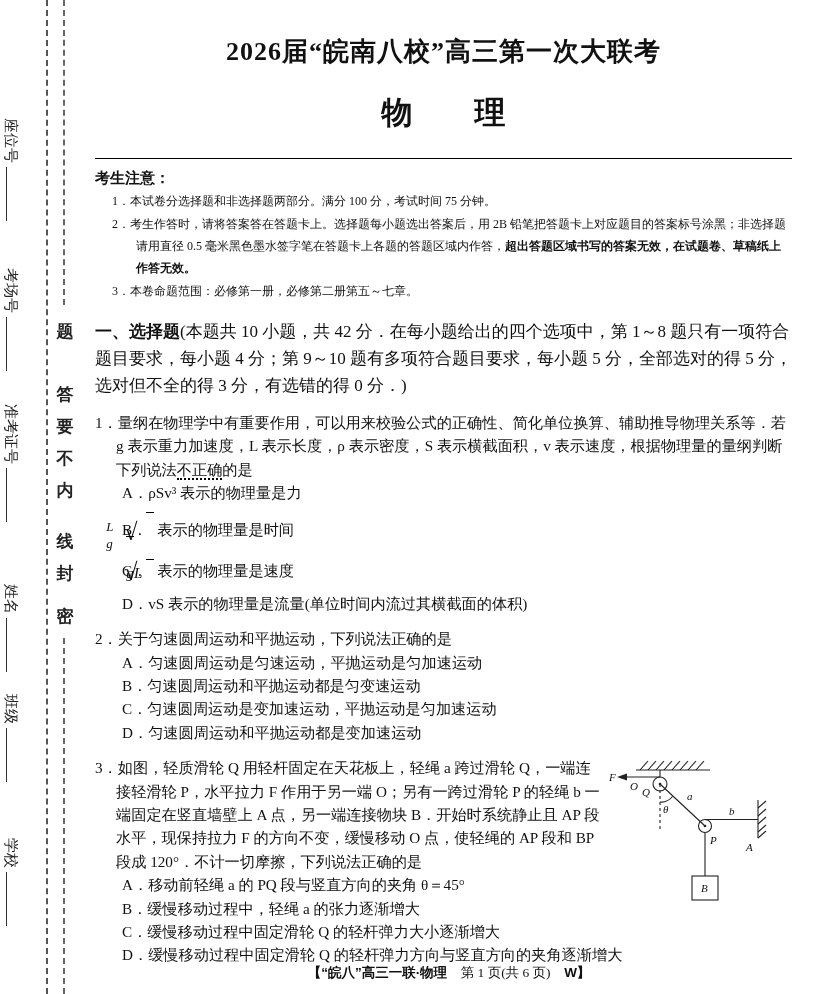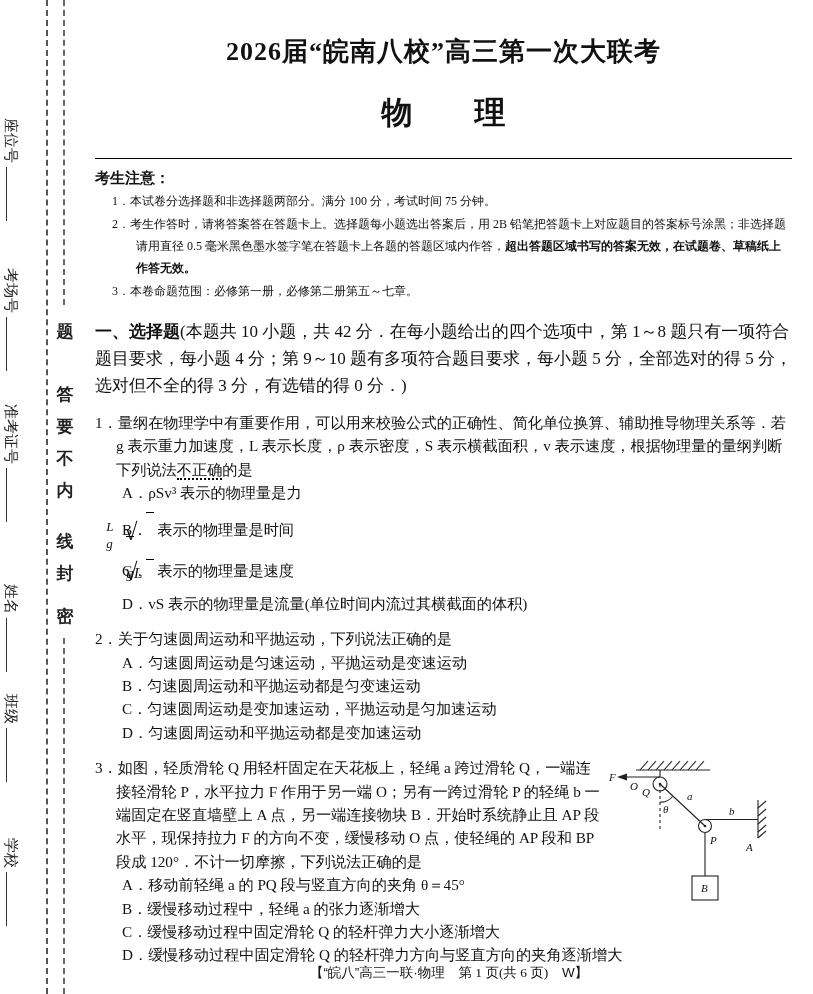--- a/index.html
+++ b/index.html
@@ -49,21 +49,21 @@
   .frac { display:inline-flex; flex-direction:column; align-items:center; font-size:13px; line-height:1.15; }
   .frac .num { border-bottom:1.1px solid #000; padding:0 4px 1px 4px; }
   .tall { margin-top:7px; margin-bottom:7px; }
 
   .fig { float:right; width:184px; height:164px; margin:2px 0 2px 8px; }
   .fig svg { width:100%; height:100%; }
   .flabel { font-family:"Liberation Serif","DejaVu Serif",serif; font-style:italic; font-size:11px; fill:#111; }
   .clearfix::after { content:""; display:block; clear:both; }
 
   .footer { position:absolute; left:95px; right:10px; bottom:12px; text-align:center; font-size:13.5px; }
-  .footer .b { font-family:"Liberation Sans","DejaVu Sans",sans-serif; font-weight:400; }
+  .footer .b { font-family:"Liberation Sans","DejaVu Sans",sans-serif; font-weight:700; }
 </style>
 </head>
 <body>
 
 <div class="page">
 
   <aside class="sidebar">
     <div class="dash-main"></div>
     <div class="dash-top"></div>
     <div class="dash-bot"></div>
@@ -118,21 +118,21 @@
         <span>C．</span><span class="sqrt">
             <span class="sign">√</span>
             <span class="radbody">gL</span>
           </span><span>表示的物理量是速度</span>
       </div>
       <div class="option">D．vS 表示的物理量是流量(单位时间内流过其横截面的体积)</div>
     </div>
 
     <div class="question">
       <p class="stem">2．关于匀速圆周运动和平抛运动，下列说法正确的是</p>
-      <div class="option">A．匀速圆周运动是匀速运动，平抛运动是变速运动</div>
+      <div class="option">A．匀速圆周运动是匀速运动，平抛运动是匀加速运动</div>
       <div class="option">B．匀速圆周运动和平抛运动都是匀变速运动</div>
       <div class="option">C．匀速圆周运动是变加速运动，平抛运动是匀加速运动</div>
       <div class="option">D．匀速圆周运动和平抛运动都是变加速运动</div>
     </div>
 
     <div class="question clearfix">
       <div class="fig">
         <svg viewBox="0 0 184 164">
           <g stroke="#222" stroke-width="1.1" fill="none">
 

